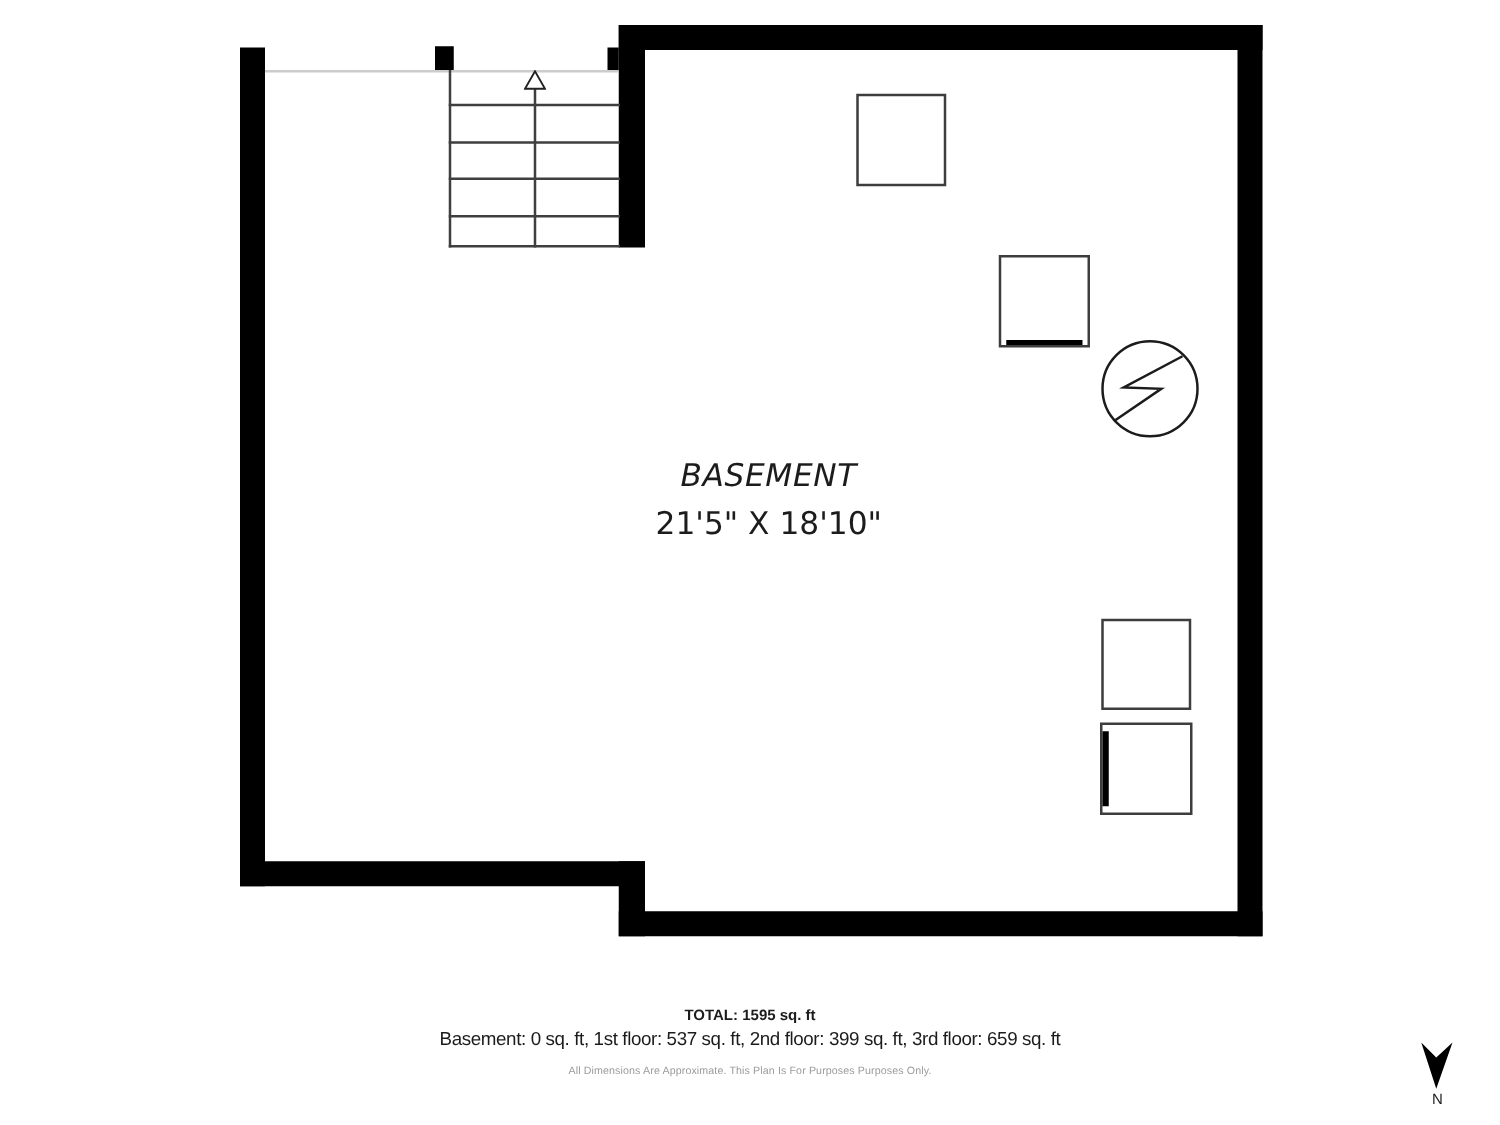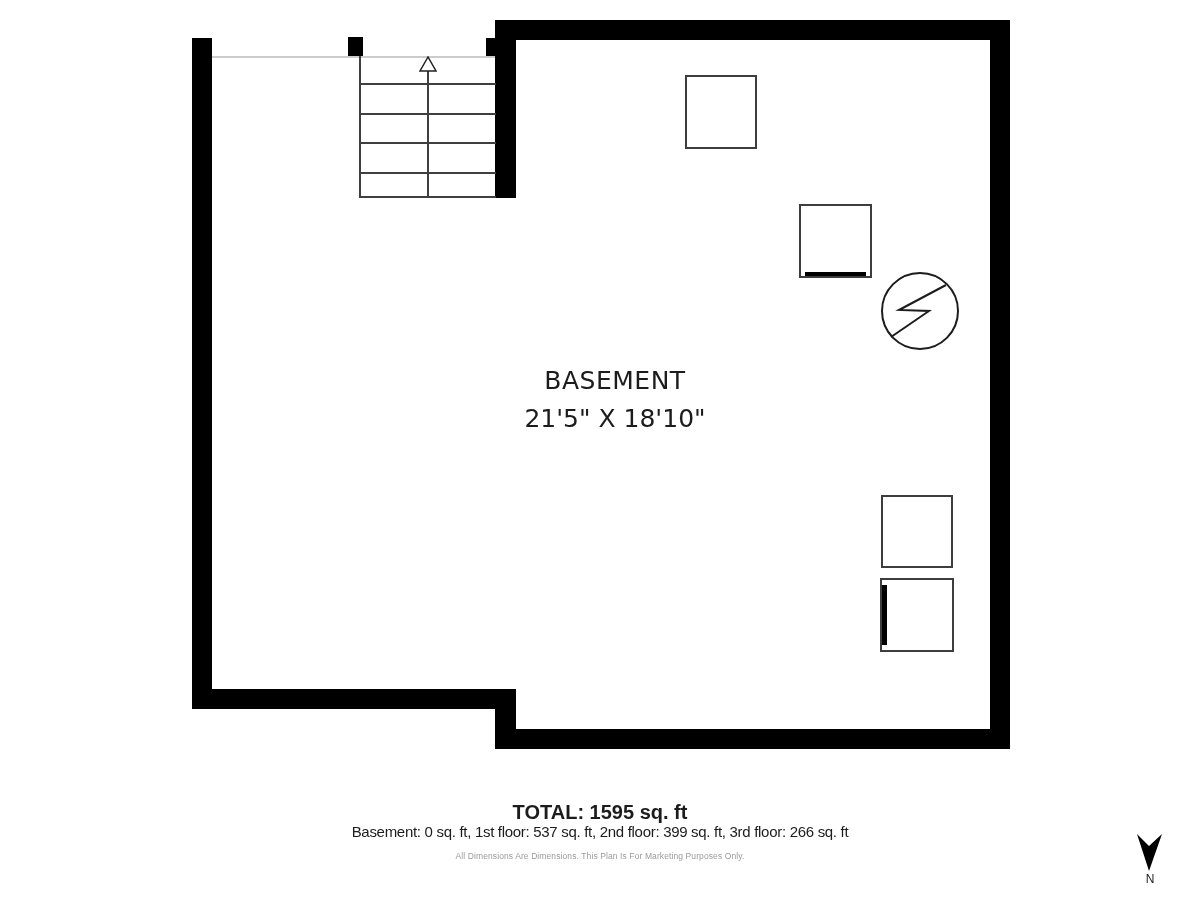--- a/index.html
+++ b/index.html
@@ -10,24 +10,24 @@
   .wall{position:absolute;background:#000;}
   .open-edge{position:absolute;background:#cccccc;}
   .sline{position:absolute;background:#3f3f3f;}
   .fixture{position:absolute;border:2px solid #3d3d3d;background:#fff;box-sizing:content-box;}
   .fixture .bar-bottom{position:absolute;left:4px;right:4px;bottom:0;height:4px;background:#000;}
   .fixture .bar-left{position:absolute;left:0;top:5px;bottom:5px;width:5px;background:#000;}
   .room-label{
     position:absolute;left:415px;top:362px;width:400px;text-align:center;
     color:#1c1c1c;font-family:"DejaVu Sans","Liberation Sans",sans-serif;
   }
-  .room-label .room-name{font-size:25px;line-height:38px;letter-spacing:0.5px;}
+  .room-label .room-name{font-size:25px;line-height:38px;letter-spacing:0.5px;font-style:italic;}
   .room-label .room-dims{font-size:25px;line-height:38px;}
   .footer{position:absolute;left:0;top:803px;width:1200px;text-align:center;color:#1c1c1c;}
-  .footer .f-total{font-size:20px;font-weight:bold;line-height:19px;}
+  .footer .f-total{font-size:12px;font-weight:bold;line-height:19px;}
   .footer .f-line{font-size:15px;line-height:19px;letter-spacing:-0.3px;}
   .footer .f-disclaimer{font-size:8.5px;line-height:10px;color:#9b9b9b;margin-top:10px;letter-spacing:0.1px;}
   .compass-label{position:absolute;left:1136px;top:872px;width:28px;text-align:center;
     font-size:12px;color:#1c1c1c;}
   svg{position:absolute;display:block;}
 </style>
 </head>
 <body>
 
 <div class="canvas">
@@ -74,22 +74,22 @@
     <div class="bar-left"></div>
   </div>
 
   <div class="room-label">
     <div class="room-name">BASEMENT</div>
     <div class="room-dims">21'5" X 18'10"</div>
   </div>
 
   <div class="footer">
     <div class="f-total">TOTAL: 1595 sq. ft</div>
-    <div class="f-line">Basement: 0 sq. ft, 1st floor: 537 sq. ft, 2nd floor: 399 sq. ft, 3rd floor: 266 sq. ft</div>
-    <div class="f-disclaimer">All Dimensions Are Dimensions. This Plan Is For Marketing Purposes Only.</div>
+    <div class="f-line">Basement: 0 sq. ft, 1st floor: 537 sq. ft, 2nd floor: 399 sq. ft, 3rd floor: 659 sq. ft</div>
+    <div class="f-disclaimer">All Dimensions Are Approximate. This Plan Is For Purposes Purposes Only.</div>
   </div>
 
   <svg style="left:1136px;top:833px;" width="28" height="40" viewBox="0 0 28 40">
     <polygon points="1,1 13,38 26,1 13,13" fill="#000000"></polygon>
   </svg>
   <div class="compass-label">N</div>
 
 </div>
 
 </body></html>

